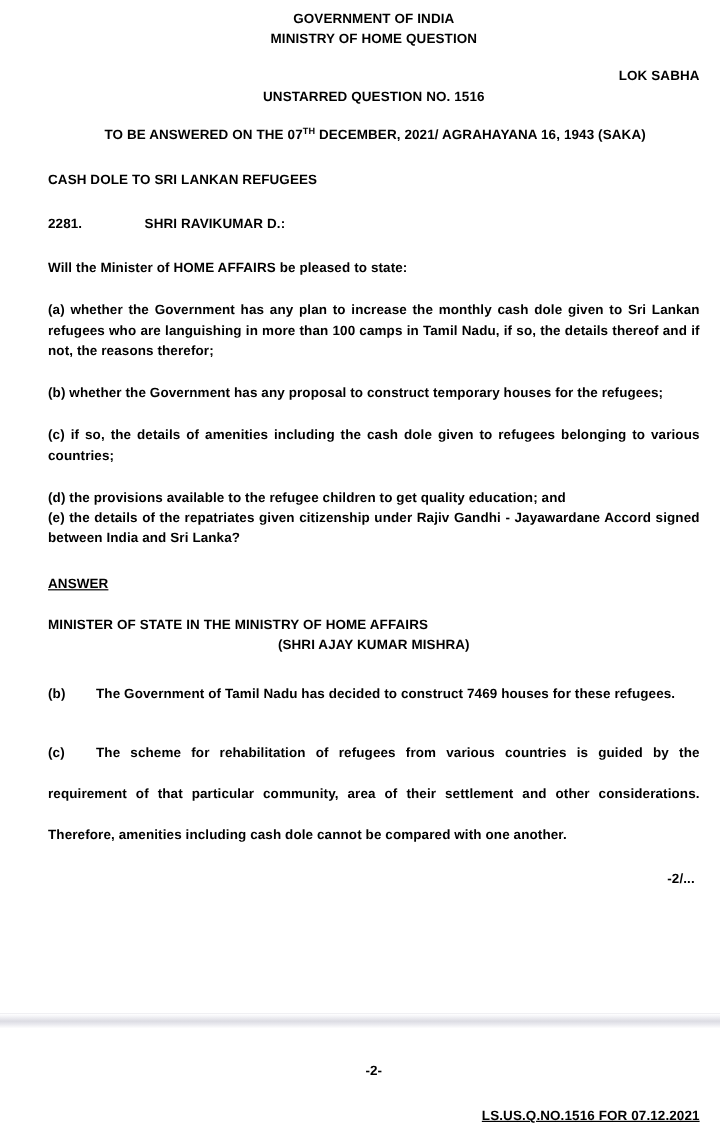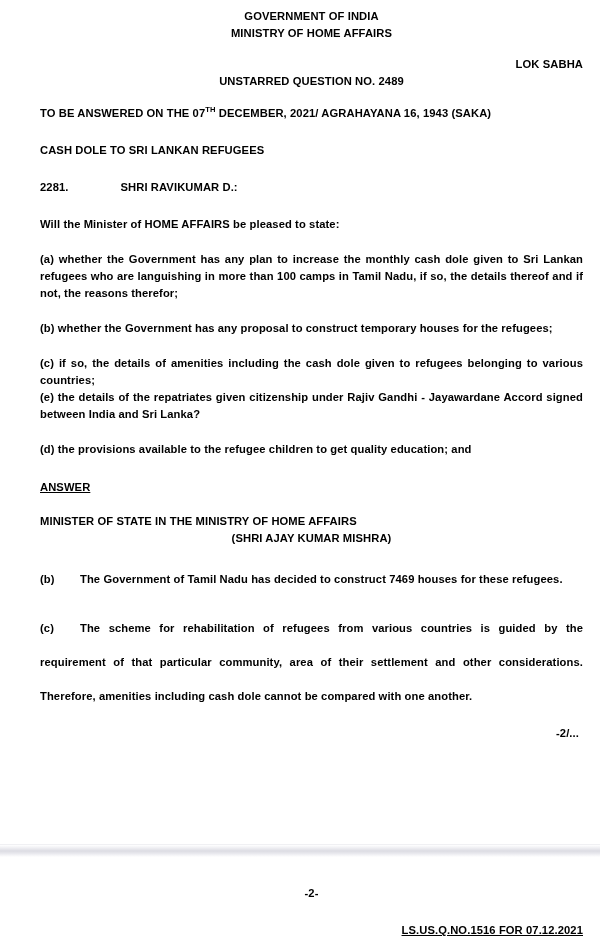--- a/index.html
+++ b/index.html
@@ -40,21 +40,21 @@
 
   .center { text-align: center; }
   .right  { text-align: right; }
   .just   { text-align: justify; text-align-last: left; }
 
   
   .hdr-gov     { margin-top: 8px; }
   .hdr-min     { margin-top: 0px; }
   .hdr-lok     { margin-top: 14px; text-align: right; }
   .hdr-unstar  { margin-top: 0px; }
-  .hdr-answer  { margin-top: 15px; text-align: left; white-space: nowrap; }
+  .hdr-answer  { margin-top: 15px; text-align: left; white-space: nowrap; margin-left: 47px; }
 
   sup.ord {
     font-size: 7.6px;
     vertical-align: super;
     line-height: 0;
     font-weight: bold;
   }
 
   
   .subject   { margin-top: 20px; }
@@ -112,43 +112,43 @@
   .pg2-ref  { margin-top: 20px; }
   .pg2-ref span { text-decoration: underline; }
 </style>
 </head>
 <body>
 
 <div class="page page-one">
 
   <div class="b center hdr-gov">GOVERNMENT OF INDIA</div>
 
-  <div class="b center hdr-min">MINISTRY OF HOME AFFAIRS</div>
+  <div class="b center hdr-min">MINISTRY OF HOME QUESTION</div>
 
   <div class="b center hdr-lok">LOK SABHA</div>
 
-  <div class="b center hdr-unstar">UNSTARRED QUESTION NO. 2489</div>
+  <div class="b center hdr-unstar">UNSTARRED QUESTION NO. 1516</div>
 
   <div class="b hdr-answer"><span>TO BE ANSWERED ON THE 07</span><sup class="ord">TH</sup><span> DECEMBER, 2021/ AGRAHAYANA 16, 1943 (SAKA)</span></div>
 
   <div class="b subject">CASH DOLE TO SRI LANKAN REFUGEES</div>
 
   <div class="b qnum-row"><span>2281.</span><span class="qnum-gap"></span><span>SHRI RAVIKUMAR D.:</span></div>
 
   <div class="b will-line">Will the Minister of HOME AFFAIRS be pleased to state:</div>
 
   <div class="b just q-para">(a) whether the Government has any plan to increase the monthly cash dole given to Sri Lankan refugees who are languishing in more than 100 camps in Tamil Nadu, if so, the details thereof and if not, the reasons therefor;</div>
 
   <div class="b just q-para">(b) whether the Government has any proposal to construct temporary houses for the refugees;</div>
 
   <div class="b just q-para">(c) if so, the details of amenities including the cash dole given to refugees belonging to various countries;</div>
 
+  <div class="b just q-para">(d) the provisions available to the refugee children to get quality education; and</div>
+
   <div class="b just q-para tight">(e) the details of the repatriates given citizenship under Rajiv Gandhi - Jayawardane Accord signed between India and Sri Lanka?</div>
-
-  <div class="b just q-para">(d) the provisions available to the refugee children to get quality education; and</div>
 
   <div class="b answer-label">ANSWER</div>
 
   <div class="b minister">MINISTER OF STATE IN THE MINISTRY OF HOME AFFAIRS</div>
 
   <div class="b minister-2">(SHRI AJAY KUMAR MISHRA)</div>
 
 
   <div class="b just a-para"><span class="a-label">(b)</span><span>The Government of Tamil Nadu has decided to construct 7469 houses for these refugees.</span></div>
 

